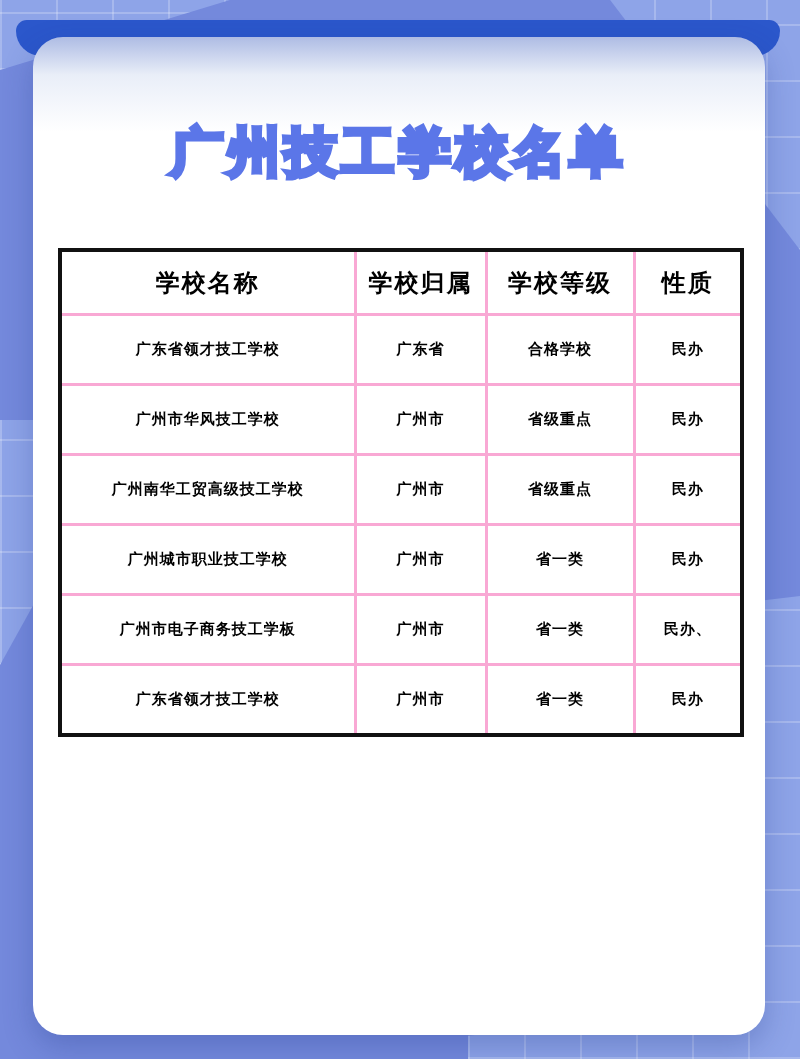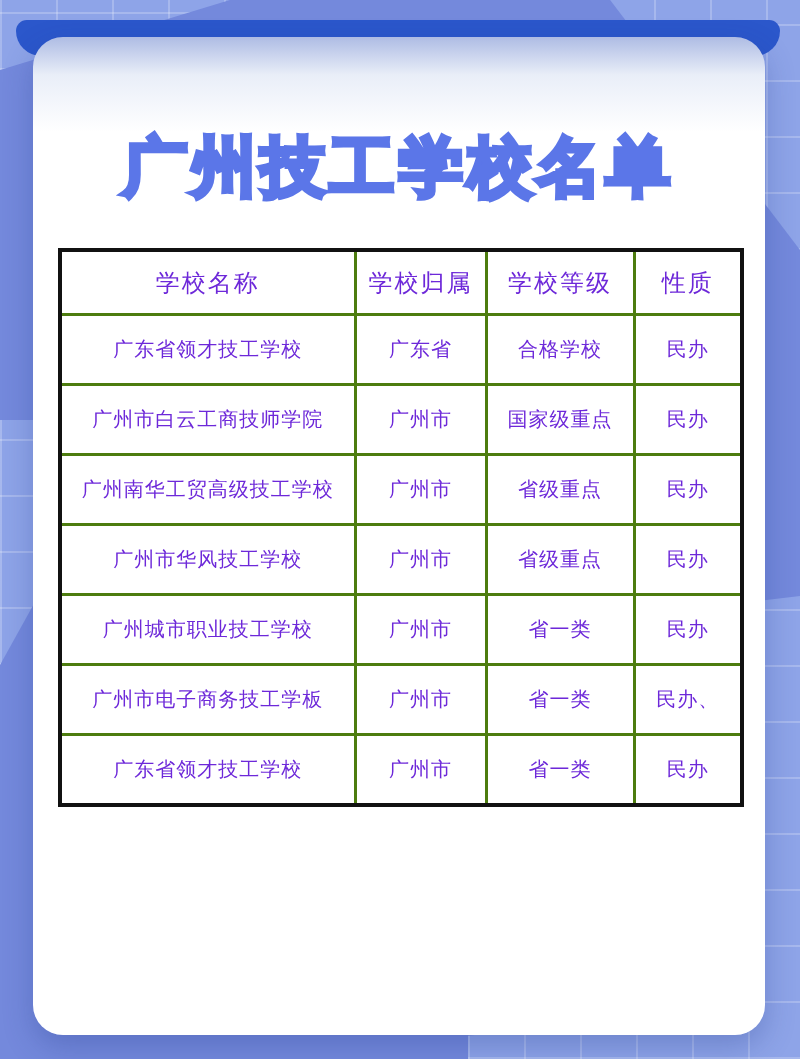--- a/index.html
+++ b/index.html
@@ -51,50 +51,50 @@
   }
 
   
   .title {
     position: absolute;
     left: 0; top: 52px;
     width: 100%;
     text-align: center;
     font-family: "DejaVu Sans", "Liberation Sans", sans-serif;
     font-weight: 900;
-    font-size: 64px;
+    font-size: 52px;
     line-height: 1.1;
     letter-spacing: 5px;
     color: #5B76E8;
     -webkit-text-stroke: 5px #5B76E8;
     white-space: nowrap;
   }
 
   
   .school-table {
     position: absolute;
     left: 25px; top: 211px;
     width: 682px;
     border-collapse: collapse;
     table-layout: fixed;
     background: #FFFFFF;
   }
   .school-table th, .school-table td {
-    border: 3px solid #4d7c0f;
+    border: 3px solid #f9a8d4;
     text-align: center;
     vertical-align: middle;
-    color: #6d28d9;
-    font-weight: normal;
+    color: #000000;
+    font-weight: bold;
     padding: 0;
     overflow: hidden;
     white-space: nowrap;
   }
   .school-table { border: 4px solid #111111; }
   .school-table th { height: 61px; font-size: 24px; letter-spacing: 2px; }
-  .school-table td { height: 67px; font-size: 20px; letter-spacing: 1px; }
+  .school-table td { height: 67px; font-size: 15px; letter-spacing: 1px; }
 </style>
 </head>
 <body>
 
 <div class="patch patch-top-left"></div>
 <div class="patch patch-top-right"></div>
 <div class="patch patch-left-strip"></div>
 <div class="patch patch-bottom-right"></div>
 
 <div class="header-band"></div>
@@ -118,33 +118,27 @@
       </tr>
     </thead>
     <tbody>
       <tr>
         <td>广东省领才技工学校</td>
         <td>广东省</td>
         <td>合格学校</td>
         <td>民办</td>
       </tr>
       <tr>
-        <td>广州市白云工商技师学院</td>
-        <td>广州市</td>
-        <td>国家级重点</td>
-        <td>民办</td>
-      </tr>
-      <tr>
-        <td>广州南华工贸高级技工学校</td>
+        <td>广州市华风技工学校</td>
         <td>广州市</td>
         <td>省级重点</td>
         <td>民办</td>
       </tr>
       <tr>
-        <td>广州市华风技工学校</td>
+        <td>广州南华工贸高级技工学校</td>
         <td>广州市</td>
         <td>省级重点</td>
         <td>民办</td>
       </tr>
       <tr>
         <td>广州城市职业技工学校</td>
         <td>广州市</td>
         <td>省一类</td>
         <td>民办</td>
       </tr>

